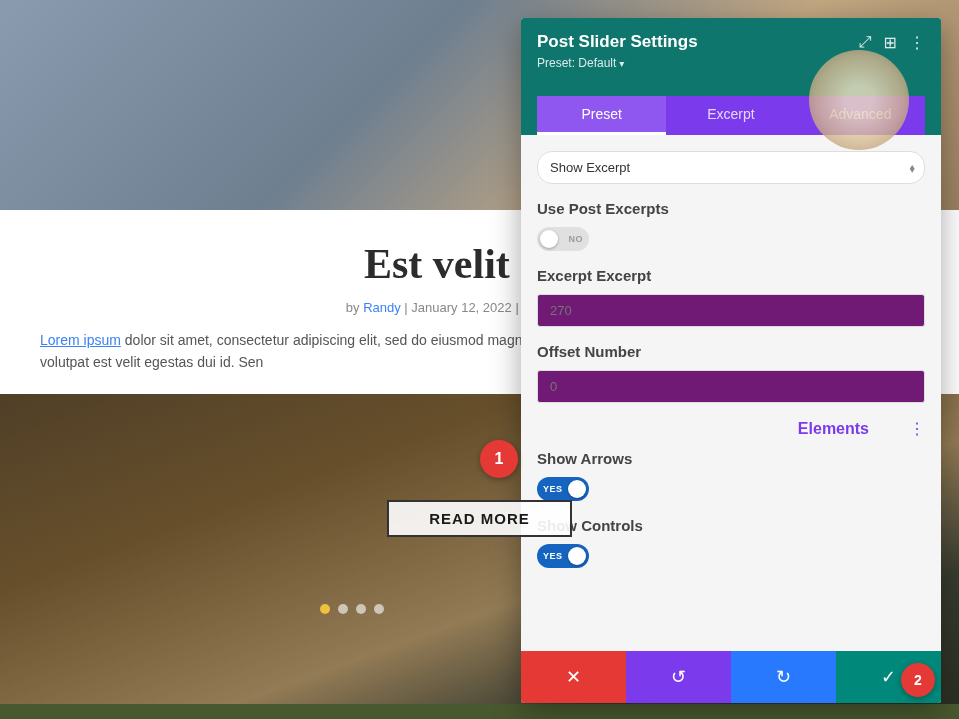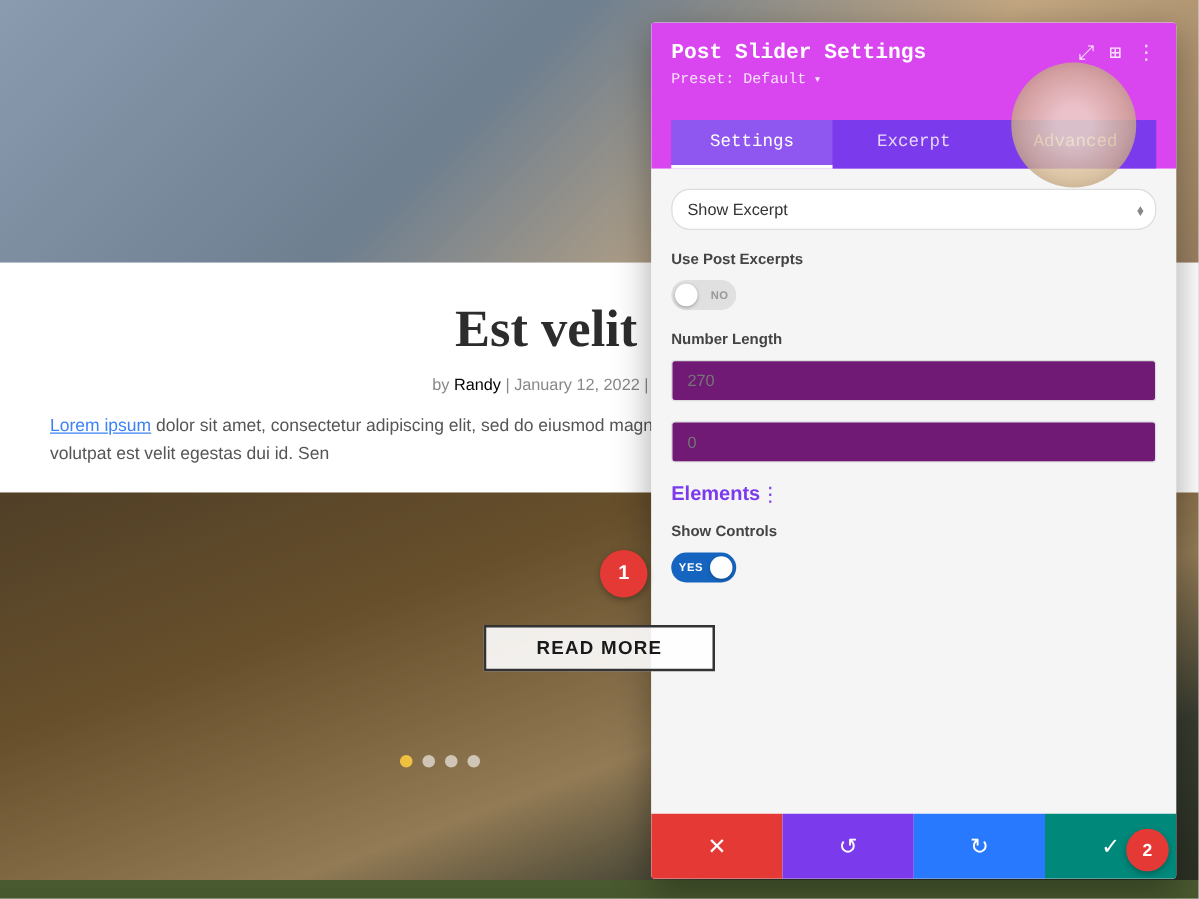--- a/index.html
+++ b/index.html
@@ -61,21 +61,21 @@
       color: #2c2c2c;
       font-family: Georgia, serif;
       margin-bottom: 12px;
     }
 
     .preview-meta {
       font-size: 13px;
       color: #888;
       margin-bottom: 14px;
     }
-    .preview-meta span.author { color: #000000; }
+    .preview-meta span.author { color: #3b82f6; }
 
     .preview-excerpt {
       font-size: 14px;
       color: #555;
       line-height: 1.6;
       text-align: left;
       margin-bottom: 0;
     }
     .preview-excerpt span.link { color: #3b82f6; text-decoration: underline; }
 
@@ -194,24 +194,23 @@
       height: 685px;
       background: #fff;
       box-shadow: 0 8px 30px rgba(0,0,0,0.35);
       border-radius: 3px;
       display: flex;
       flex-direction: column;
       overflow: hidden;
     }
 
     .panel-header {
-      background: #d946ef;
+      background: #0f766e;
       padding: 14px 16px 0;
       flex-shrink: 0;
-      font-family: Liberation Mono, monospace;
     }
 
     .panel-header-top {
       display: flex;
       align-items: center;
       justify-content: space-between;
       margin-bottom: 4px;
     }
 
     .panel-title {
@@ -296,21 +295,21 @@
       position: absolute;
       right: 10px;
       top: 50%;
       transform: translateY(-50%);
       color: #888;
       pointer-events: none;
       font-size: 12px;
     }
 
     .section-label {
-      font-size: 12px;
+      font-size: 15px;
       color: #444;
       font-weight: 600;
       margin-bottom: 10px;
       margin-top: 4px;
       display: block;
     }
 
     .toggle-row {
       display: flex;
       align-items: center;
@@ -360,23 +359,24 @@
       border: 1px solid #ddd;
       border-radius: 3px;
       background: #701a75;
       font-size: 13px;
       color: #999;
     }
 
     .section-header {
       display: flex;
       align-items: center;
-      justify-content: flex-start;
+      justify-content: flex-end;
       margin-bottom: 12px;
       margin-top: 8px;
+      gap: 40px;
     }
     .section-title {
       font-size: 16px;
       font-weight: 600;
       color: #7c3aed;
     }
     .section-menu-icon {
       color: #7c3aed;
       cursor: pointer;
       font-size: 16px;
@@ -438,21 +438,21 @@
     <div class="panel-header-top">
       <span class="panel-title">Post Slider Settings</span>
       <div class="panel-header-icons">
         <span class="header-icon">⤢</span>
         <span class="header-icon">⊞</span>
         <span class="header-icon">⋮</span>
       </div>
     </div>
     <div class="panel-preset">Preset: Default</div>
     <div class="panel-tabs">
-      <div class="tab active">Settings</div>
+      <div class="tab active">Preset</div>
       <div class="tab">Excerpt</div>
       <div class="tab">Advanced</div>
     </div>
   </div>
 
   <div class="panel-body">
 
     <div class="form-row">
       <div class="form-select-wrapper">
         <select class="form-select">
@@ -467,33 +467,43 @@
       <span class="section-label">Use Post Excerpts</span>
       <div class="toggle-row">
         <div class="toggle off">
           <span class="toggle-label">NO</span>
           <div class="toggle-thumb"></div>
         </div>
       </div>
     </div>
 
     <div class="form-row">
-      <span class="section-label">Number Length</span>
+      <span class="section-label">Excerpt Excerpt</span>
       <input type="text" class="number-input" value="" placeholder="270" style="">
     </div>
 
     <div class="form-row">
+      <span class="section-label">Offset Number</span>
       <input type="text" class="number-input" value="" placeholder="0" style="">
     </div>
 
     <div class="section-header">
       <span class="section-title">Elements</span>
       <span class="section-menu-icon">⋮</span>
     </div>
 
+    <div class="form-row">
+      <span class="section-label">Show Arrows</span>
+      <div class="toggle-row">
+        <div class="toggle on">
+          <span class="toggle-label">YES</span>
+          <div class="toggle-thumb"></div>
+        </div>
+      </div>
+    </div>
 
     <div class="form-row">
       <span class="section-label">Show Controls</span>
       <div class="toggle-row">
         <div class="toggle on">
           <span class="toggle-label">YES</span>
           <div class="toggle-thumb"></div>
         </div>
       </div>
     </div>

